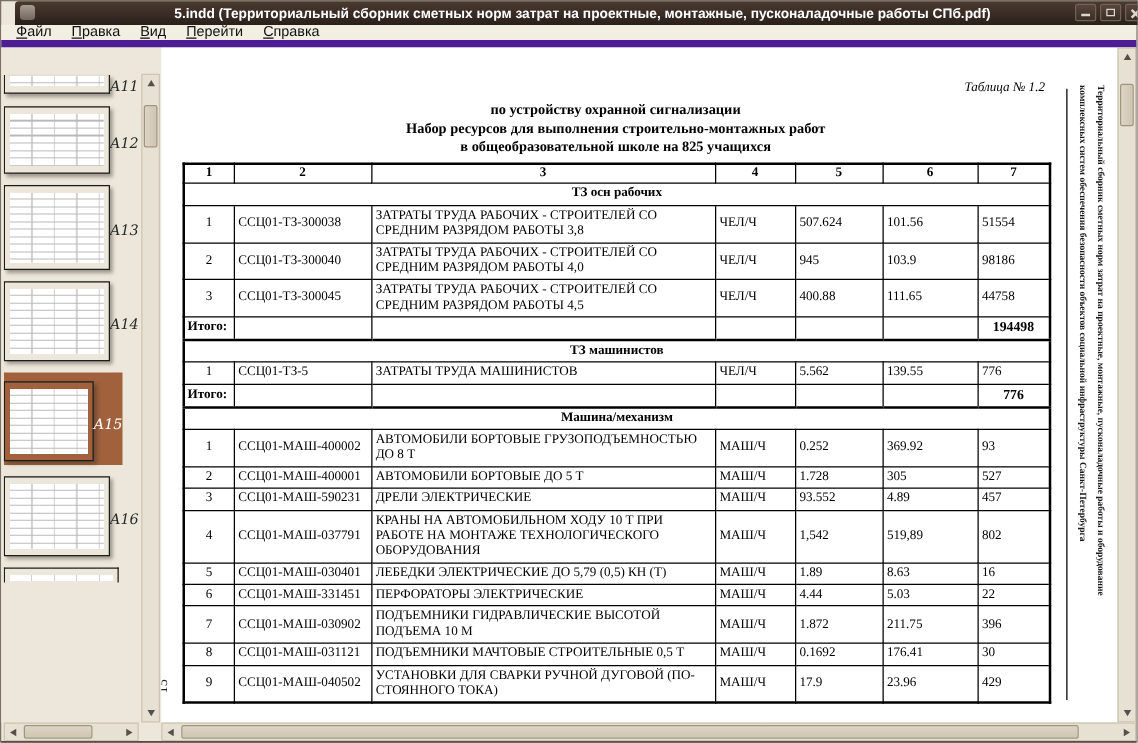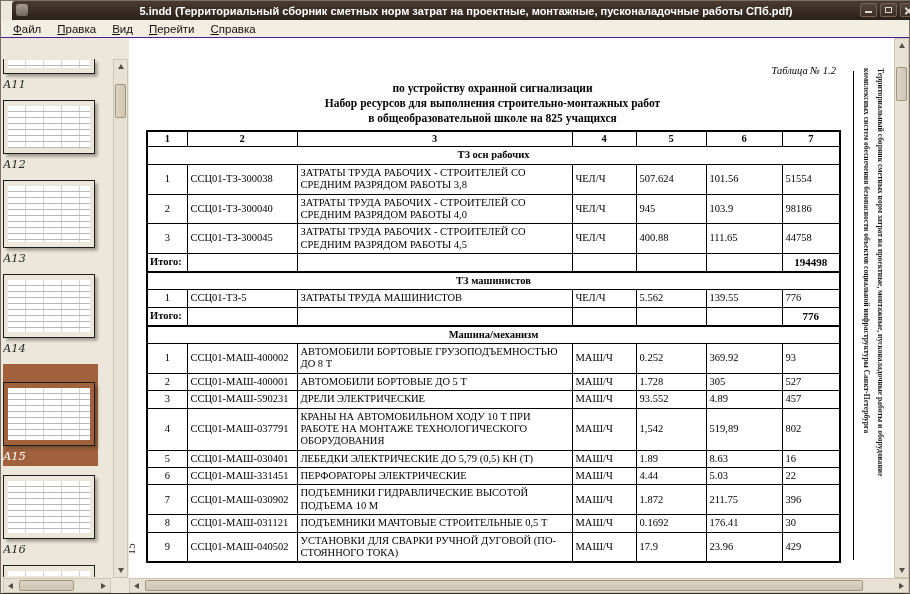--- a/index.html
+++ b/index.html
@@ -29,53 +29,53 @@
     background:linear-gradient(#56473b,#3a2e26); position:relative; cursor:pointer;
   }
   .win-btn .bar { position:absolute; left:4px; right:4px; bottom:3px; height:2px; background:#ded6cc; }
   .win-btn .box { position:absolute; left:4px; top:3px; right:4px; bottom:3px; border:1.5px solid #ded6cc; }
   .win-btn .x1,.win-btn .x2 { position:absolute; left:3px; top:5.5px; width:9px; height:2px; background:#ded6cc; }
   .win-btn .x1 { transform:rotate(45deg);} .win-btn .x2 { transform:rotate(-45deg);}
 
   
   .menubar {
     position:absolute; left:0; top:19px; width:100%; height:18px;
-    background:#f3eee2; border-bottom:1px solid #4c1d95;
+    background:#f3eee2; border-bottom:6px solid #4c1d95;
     display:flex; align-items:center; padding-left:4px;
   }
   .menu-item { font-size:11.5px; color:#111; padding:1px 8px; cursor:default; }
   .menu-item u { text-decoration:underline; }
 
   
   .sidebar { position:absolute; left:0; top:37px; width:128px; height:540px; background:#ece7da; }
   .sb-header { position:absolute; left:0; top:0; width:128px; height:21px;
     display:flex; align-items:center; padding:0 4px; }
   .sb-header .label { font-size:11px; color:#1a1a1a; white-space:nowrap; }
   .chevron { width:7px; height:7px; margin:0 0 2px 4px; border-right:1.6px solid #444;
     border-bottom:1.6px solid #444; transform:rotate(45deg); display:inline-block; }
   .sb-close { position:relative; width:13px; height:13px; margin-left:auto; cursor:pointer; }
   .sb-close .x1,.sb-close .x2 { position:absolute; left:0; top:5px; width:13px; height:3px;
     background:#c32f2f; border-radius:1.5px; }
   .sb-close .x1{transform:rotate(45deg);} .sb-close .x2{transform:rotate(-45deg);}
 
   .thumbs { position:absolute; left:2px; top:21px; width:108px; height:519px; overflow:hidden; }
-  .thumb { display:flex; flex-direction:column; margin-bottom:9px; }
+  .thumb { display:flex; flex-direction:row; align-items:center; margin-bottom:9px; }
   .thumb-page {
     width:92px; background:#fff; border:1.5px solid #1c1c1c;
     box-shadow:2.5px 2.5px 3px rgba(60,50,40,.45);
     background-image:
       repeating-linear-gradient(to bottom, transparent 0 5px, #b9b9b9 5px 6px),
       repeating-linear-gradient(to right, transparent 0 17px, #d2d2d2 17px 18px);
     background-origin:content-box; background-clip:content-box; padding:5px 4px;
   }
   .thumb-page.cut-top { border-top:none; padding-top:1px; }
   .thumb-page.cut-bottom { border-bottom:none; box-shadow:none; padding-bottom:1px; }
   .thumb-caption { font-family:"DejaVu Serif", serif; font-style:italic; font-size:11.5px;
     color:#2a2a2a; margin-top:3px; }
-  .thumb.selected { background:#a0613c; width:95px; padding:18px 0 3px; margin-left:0; }
+  .thumb.selected { background:#a0613c; width:95px; padding:7px 0 3px; margin-left:0; }
   .thumb.selected .thumb-caption { color:#fff; }
 
   
   .sb-track-v, .sb-track-h { position:absolute; background:#e7e1d3; border:1px solid #cdc5b4; }
   .scroll-arrow { position:absolute; width:13px; height:13px; display:flex; align-items:center; justify-content:center; }
   .tri { width:0; height:0; border-style:solid; }
   .tri.up    { border-width:0 3.5px 5px 3.5px; border-color:transparent transparent #55504a transparent; }
   .tri.down  { border-width:5px 3.5px 0 3.5px; border-color:#55504a transparent transparent transparent; }
   .tri.left  { border-width:3.5px 5px 3.5px 0; border-color:transparent #55504a transparent transparent; }
   .tri.right { border-width:3.5px 0 3.5px 5px; border-color:transparent transparent transparent #55504a; }

